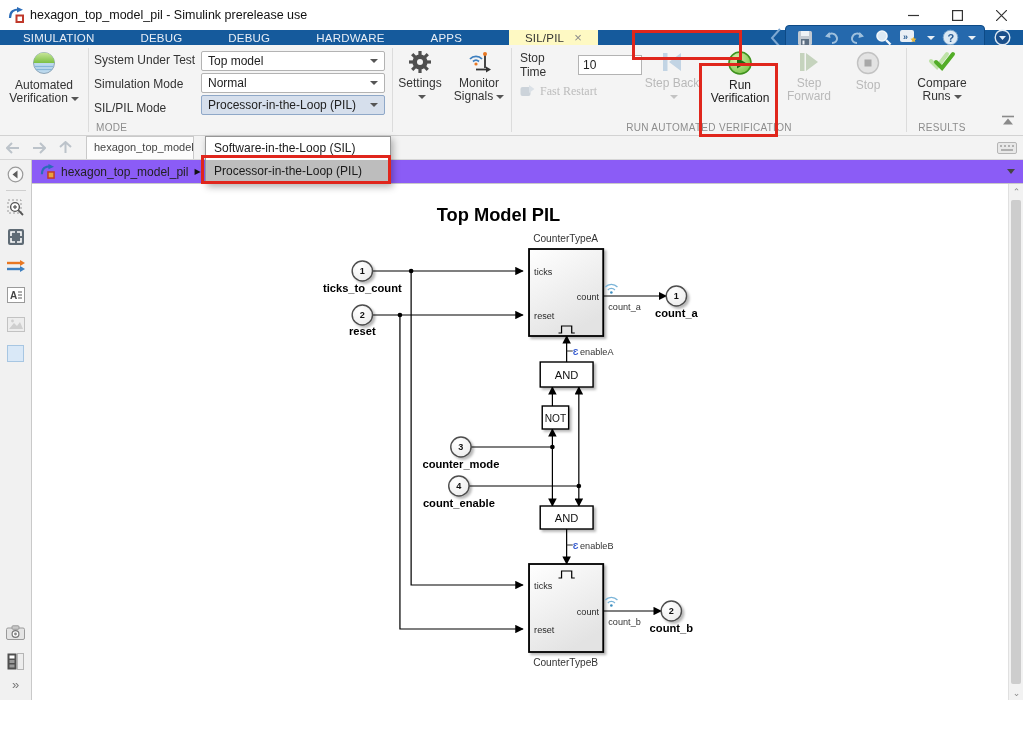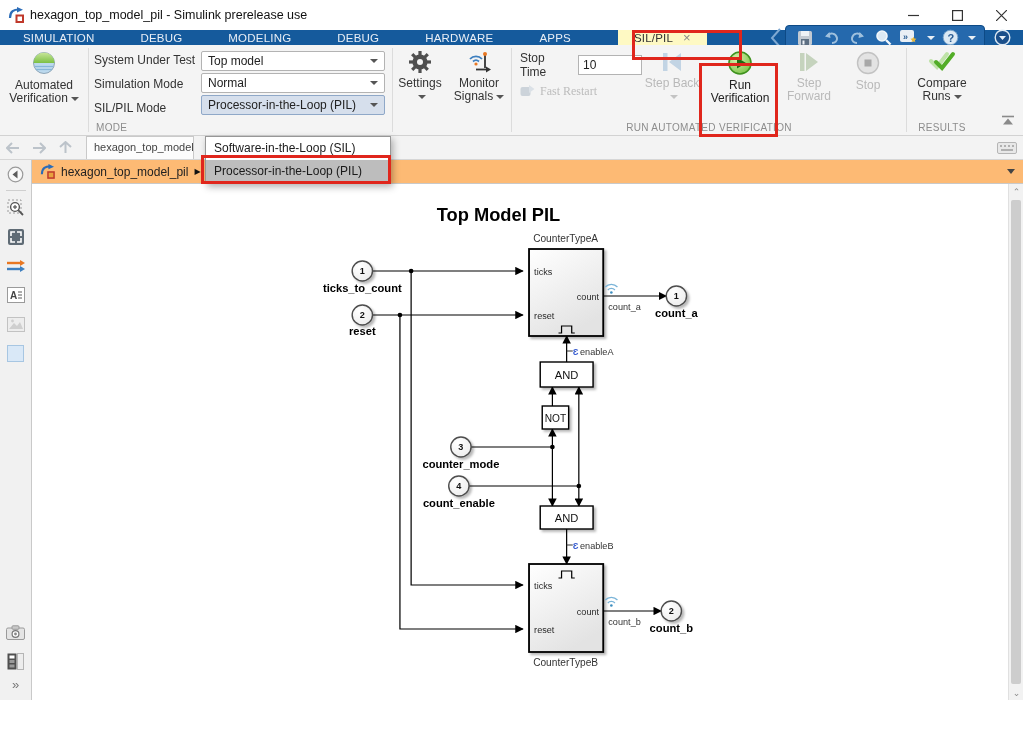--- a/index.html
+++ b/index.html
@@ -82,21 +82,21 @@
   .main { display:flex; height:540px; }
   .palette { width:32px; background:#f1f1f1; border-right:1px solid #c9c9c9; display:flex;
              flex-direction:column; align-items:center; }
   .pico { width:24px; height:24px; display:flex; align-items:center; justify-content:center;
           margin-top:5px; }
   .psep { width:20px; height:1px; background:#cfcfcf; margin-top:4px; }
   .pspacer { flex:1; }
   .chev2 { font-size:13px; color:#777; margin:4px 0 8px; }
 
   .rightcol { flex:1; display:flex; flex-direction:column; }
-  .addressbar { height:24px; background:#fdba74; border-bottom:1px solid #c9c9c9; display:flex;
+  .addressbar { height:24px; background:#8b5cf6; border-bottom:1px solid #c9c9c9; display:flex;
                 align-items:center; padding:0 8px; }
   .addressbar .mtext { margin-left:6px; font-size:12px; color:#222; }
   .bcaret { margin-left:6px; font-size:8px; color:#111; }
   .addr-right { margin-left:auto; }
   .dtri { width:0; height:0; border-left:4px solid transparent; border-right:4px solid transparent;
           border-top:5px solid #444; }
 
   .canvas { position:relative; flex:1; background:#fff; }
   .canvas svg.diagram { position:absolute; inset:0; width:100%; height:100%; }
 
@@ -142,21 +142,20 @@
     <div class="winbtn">
       <svg width="11" height="11" viewBox="0 0 11 11">
           <path d="M0 0 L11 11 M11 0 L0 11" stroke="#333" stroke-width="1.2"></path>
         </svg>
     </div>
   </div>
 
   <div class="tabbar">
     <div class="rtab">SIMULATION</div>
     <div class="rtab">DEBUG</div>
-    <div class="rtab">MODELING</div>
     <div class="rtab">DEBUG</div>
     <div class="rtab">HARDWARE</div>
     <div class="rtab">APPS</div>
     <div class="rtab active" style="margin-left:24px;">
       <span>SIL/PIL</span>
       <span class="x">×</span>
     </div>
     <div class="qat">
       <svg width="14" height="22" viewBox="0 0 14 22">
         <path d="M11 2 L3 11 L11 20" fill="none" stroke="#7fa9d2" stroke-width="2"></path>

